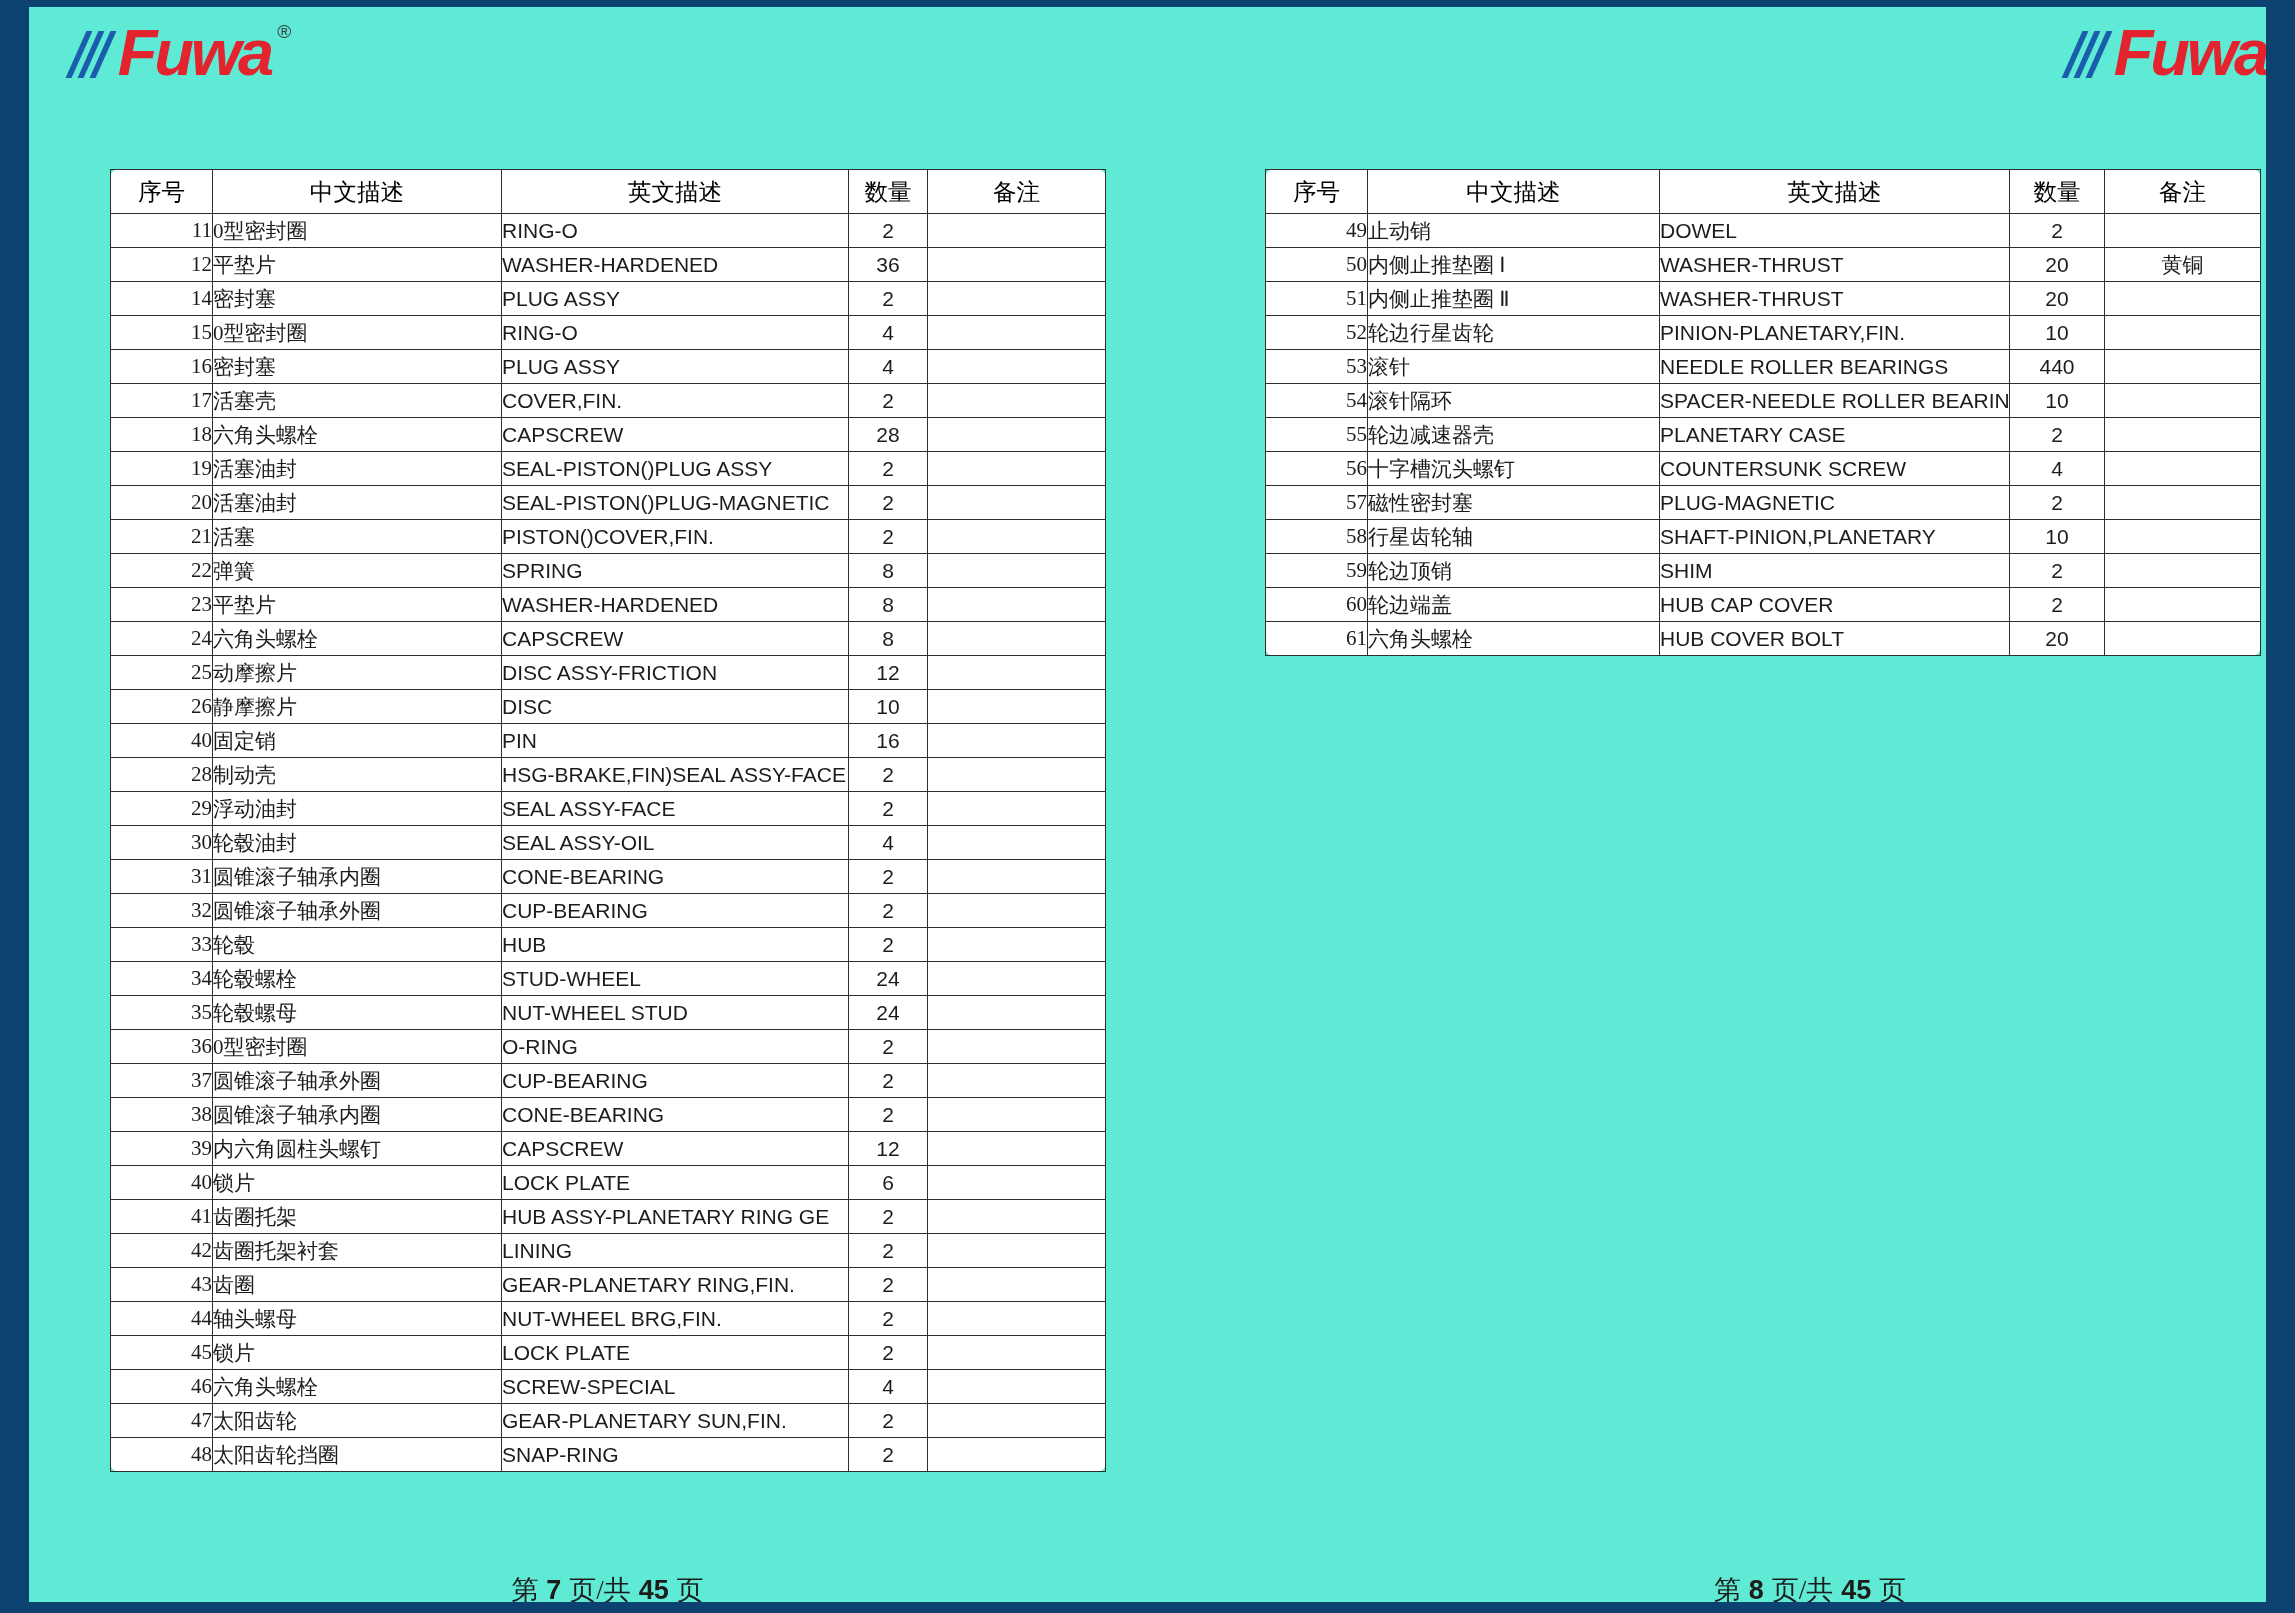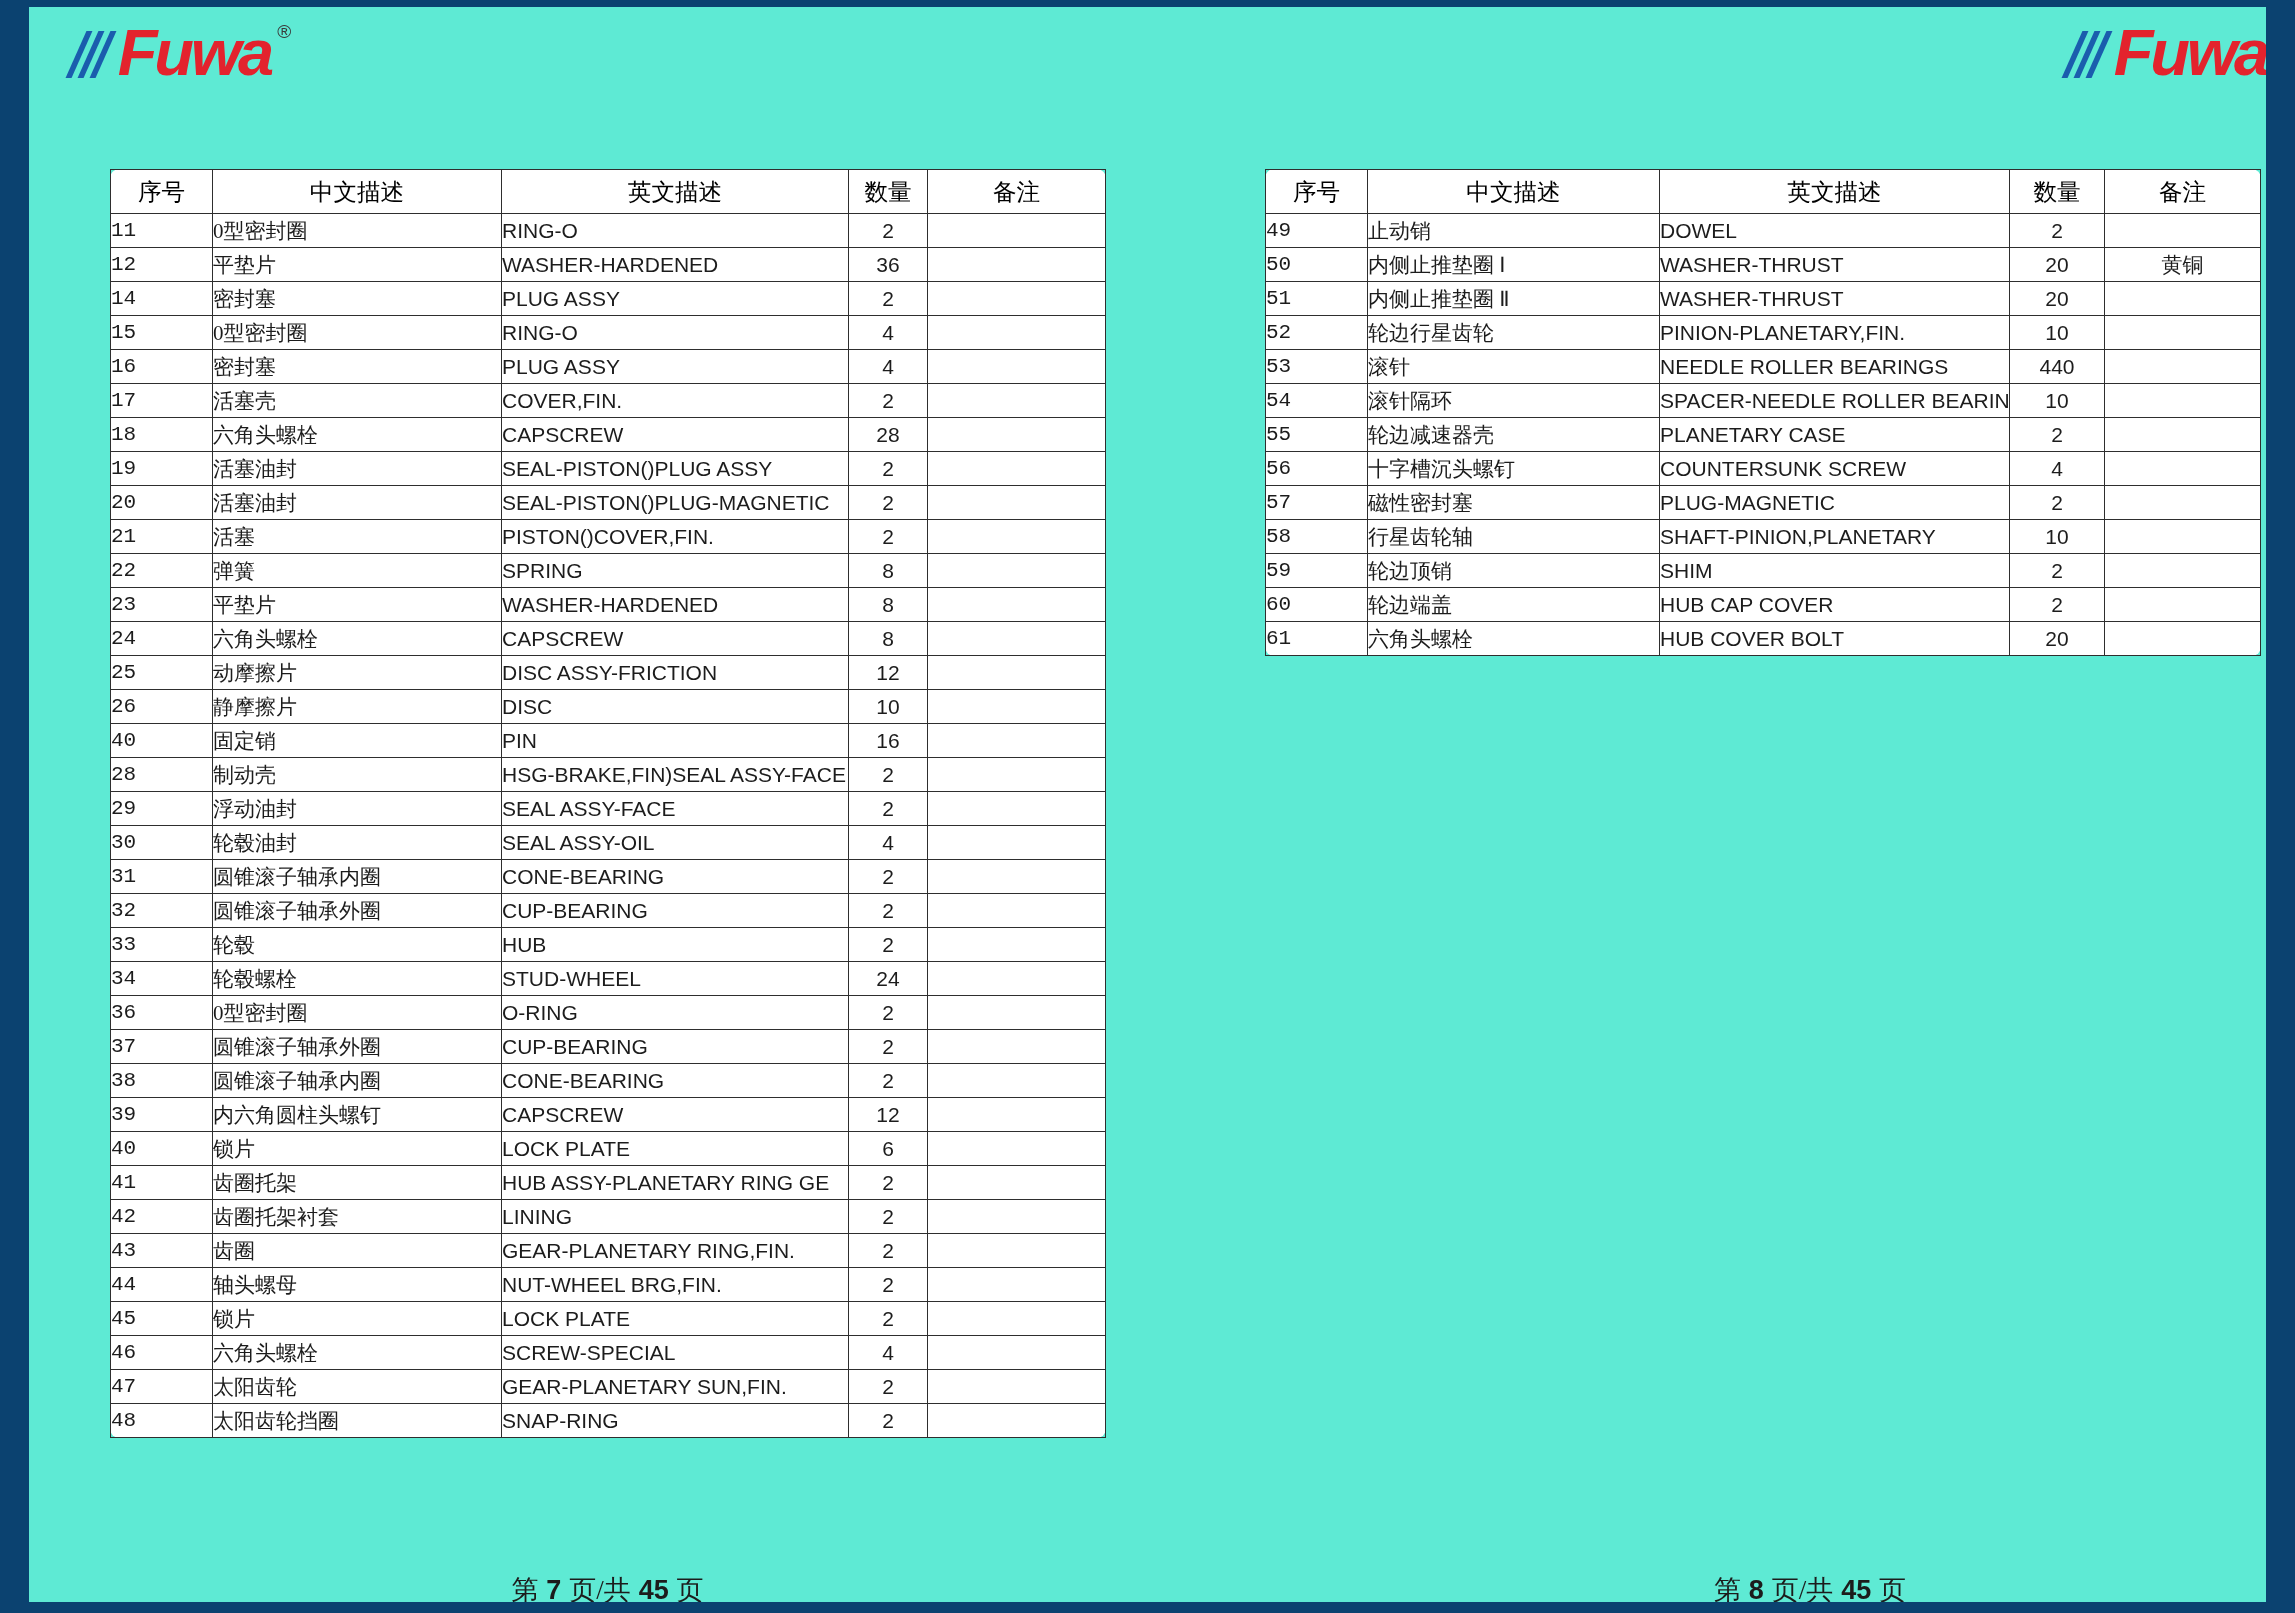--- a/index.html
+++ b/index.html
@@ -41,21 +41,21 @@
     padding:0;
   }
   table.parts th{
     height:43px;
     font-size:23.6px;
     font-weight:normal;
     text-align:center;
     font-family:"Liberation Serif", serif;
   }
   table.parts td{height:33px;font-size:21px;color:#1c1c1c;}
-  td.c0{text-align:left;font-family:Liberation Mono, monospace;}
+  td.c0{text-align:right;font-family:Liberation Serif, serif;}
   td.c1{padding-left:19px;font-family:"Liberation Serif", serif;}
   td.c2{padding-left:12.6px;font-family:"Liberation Sans", sans-serif;font-size:20.5px;}
   td.c3{text-align:center;font-family:"Liberation Sans", sans-serif;}
   td.c4{text-align:center;font-family:Liberation Mono, monospace;}
   #table-left{left:81px;top:162px;width:995px;}
   #table-right{left:1236px;top:162px;width:994px;}
   
   .footer{
     position:absolute;top:1565px;height:31.5px;
     text-align:center;font-size:27px;color:#1c1c1c;
@@ -263,20 +263,27 @@
           <td class="c4"></td>
         </tr>
         <tr>
           <td class="c0">34</td>
           <td class="c1">轮毂螺栓</td>
           <td class="c2">STUD-WHEEL</td>
           <td class="c3">24</td>
           <td class="c4"></td>
         </tr>
         <tr>
+          <td class="c0">35</td>
+          <td class="c1">轮毂螺母</td>
+          <td class="c2">NUT-WHEEL STUD</td>
+          <td class="c3">24</td>
+          <td class="c4"></td>
+        </tr>
+        <tr>
           <td class="c0">36</td>
           <td class="c1">0型密封圈</td>
           <td class="c2">O-RING</td>
           <td class="c3">2</td>
           <td class="c4"></td>
         </tr>
         <tr>
           <td class="c0">37</td>
           <td class="c1">圆锥滚子轴承外圈</td>
           <td class="c2">CUP-BEARING</td>

